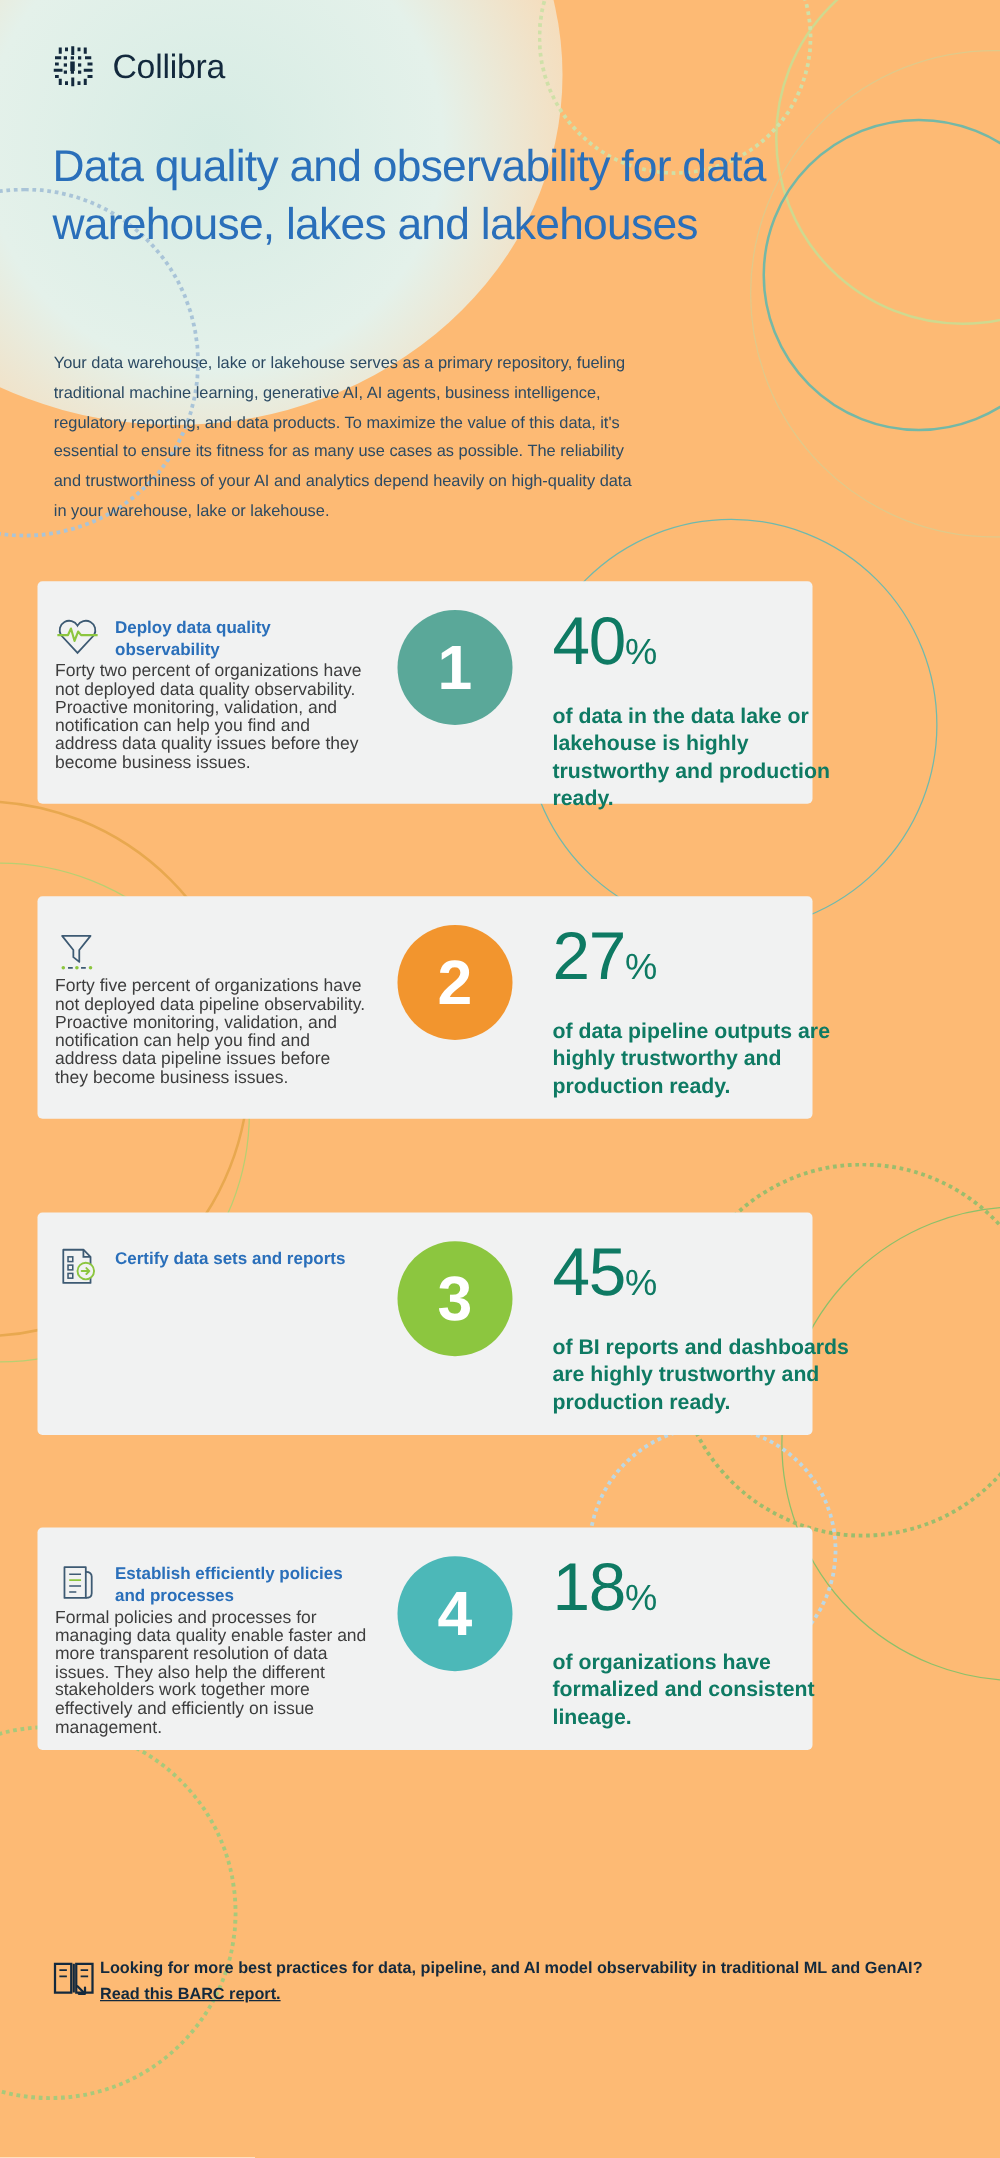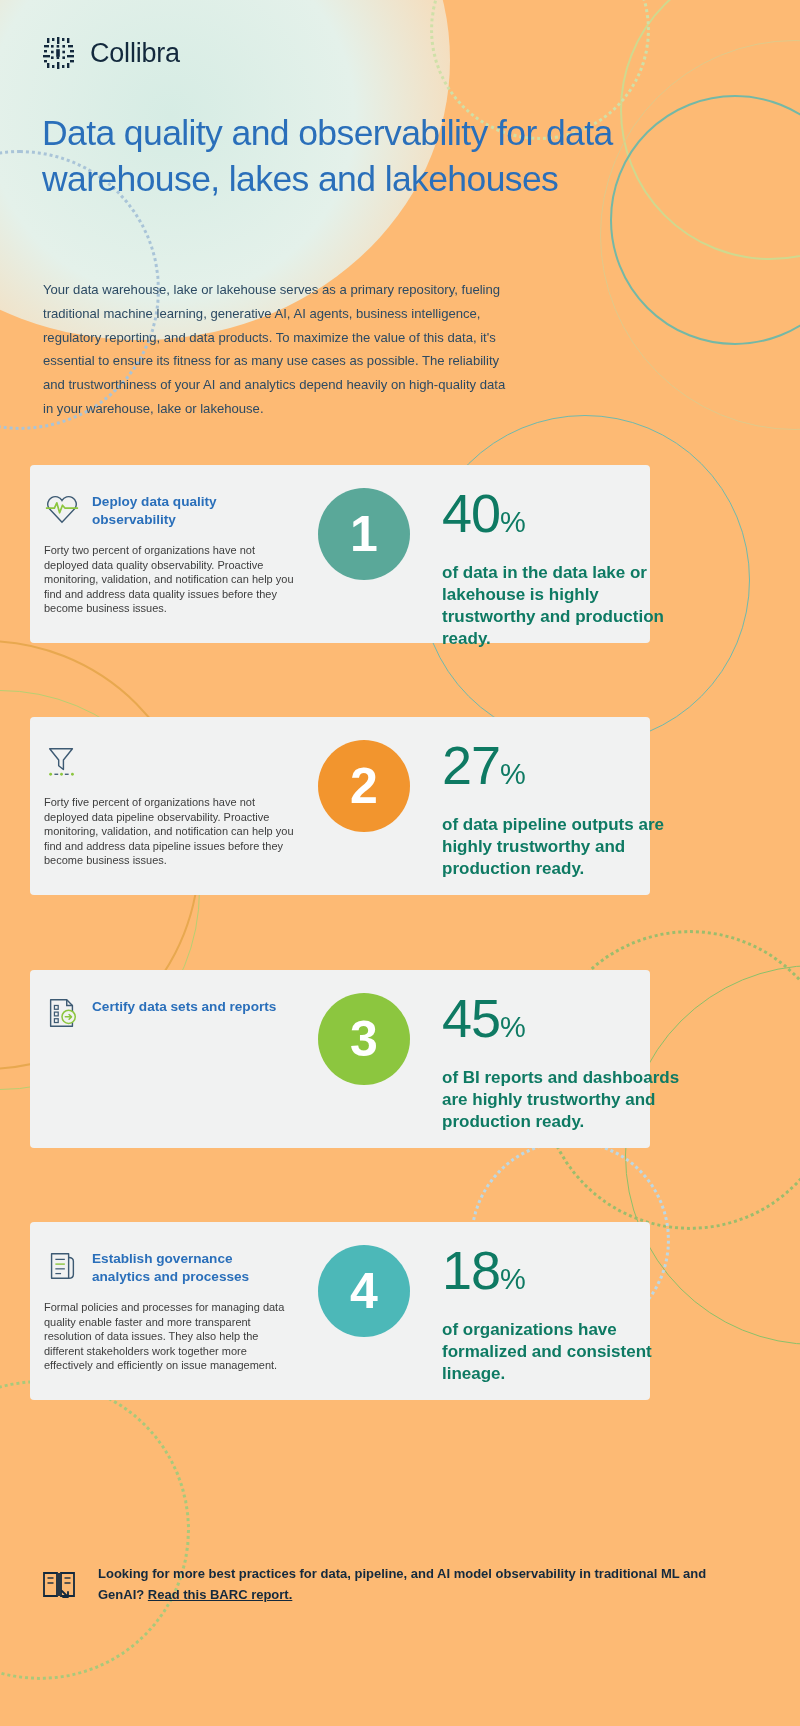--- a/index.html
+++ b/index.html
@@ -151,22 +151,21 @@
   }
   .card-icon { width: 36px; height: 40px; flex: none; }
   .card-title {
     font-size: 13.6px;
     line-height: 18px;
     font-weight: bold;
     color: #2a6fba;
     padding-top: 4px;
   }
   .card-body {
-    margin-top: 14px;
-    font-size: 11px;
+    font-size: 14px;
     line-height: 14.6px;
     color: #3d3d3d;
   }
 
   .circle {
     position: absolute;
     left: 288px;
     top: 23px;
     width: 92px; height: 92px;
     border-radius: 50%;
@@ -204,22 +203,21 @@
     line-height: 22px;
     font-weight: bold;
     color: #0e7a63;
   }
 
   .footer {
     position: absolute;
     left: 40px; top: 1560px;
     width: 700px;
     display: flex;
-    align-items: flex-end;
-    gap: 18px;
+    align-items: center;
   }
   .footer-icon { width: 40px; height: 40px; flex: none; }
   .footer-text {
     font-size: 13px;
     line-height: 21px;
     font-weight: bold;
     color: #13293d;
     padding-top: 3px;
   }
   .footer-link {
@@ -386,21 +384,21 @@
       <div class="card-left">
         <div class="card-head">
           <svg class="card-icon" viewBox="0 0 38 38">
             <path d="M8 6 H26 V32 H8 Z" fill="none" stroke="#3d5a73" stroke-width="1.5" stroke-linejoin="round"></path>
             <path d="M26 10 C29.5 10 31 11.5 31 14 V28 C31 30.5 29 32 26 32" fill="none" stroke="#3d5a73" stroke-width="1.5"></path>
             <line x1="12" y1="12" x2="22" y2="12" stroke="#3d5a73" stroke-width="1.3"></line>
             <line x1="12" y1="17" x2="22" y2="17" stroke="#8cc63f" stroke-width="1.5"></line>
             <line x1="12" y1="22" x2="22" y2="22" stroke="#3d5a73" stroke-width="1.3"></line>
             <line x1="12" y1="27" x2="18" y2="27" stroke="#3d5a73" stroke-width="1.3"></line>
           </svg>
-          <div class="card-title">Establish governance analytics and processes</div>
+          <div class="card-title">Establish efficiently policies and processes</div>
         </div>
         <div class="card-body">Formal policies and processes for managing data quality enable faster and more transparent resolution of data issues. They also help the different stakeholders work together more effectively and efficiently on issue management.</div>
       </div>
       <div class="circle" style="background:#4cb8b8;">
         <span>4</span>
       </div>
       <div class="stat">
         <div class="stat-value">
           <span>18</span><span class="pct">%</span>
         </div>

